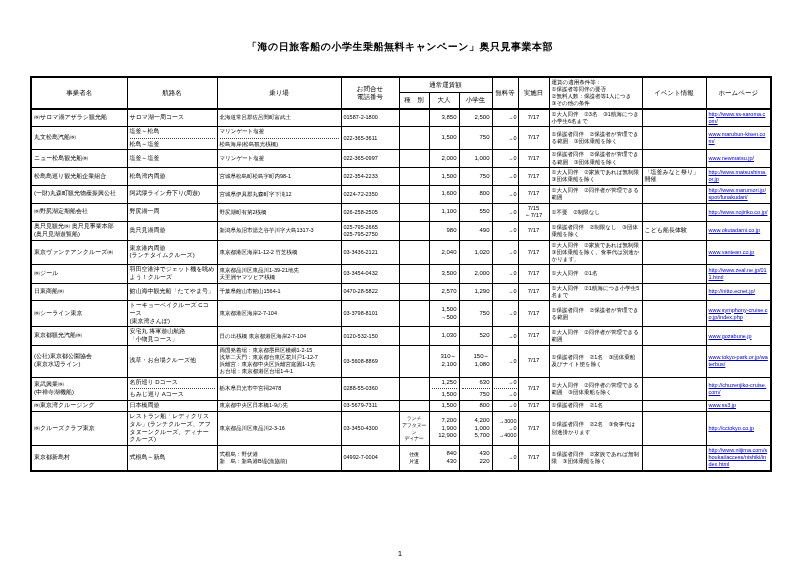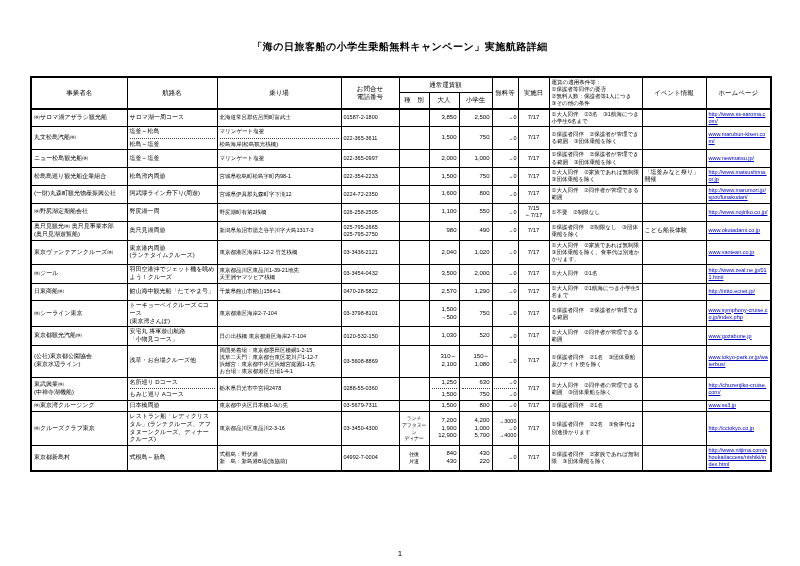--- a/index.html
+++ b/index.html
@@ -30,21 +30,21 @@
   .c-pier,.c-cond { font-size:5.5px; }
   .c-homepage { font-size:5.5px; word-break:break-all; }
   .c-homepage a { color:#0000bb; text-decoration:underline; }
   .dot { border-top:1px dotted #444; margin-top:2px; padding-top:2px; }
   td div { min-height:7px; }
   .pageno { position:absolute; bottom:8px; left:0; width:800px; text-align:center; font-size:8px; }
 </style>
 </head>
 <body>
 
-<div class="title">「海の日旅客船の小学生乗船無料キャンペーン」実施航路詳細</div>
+<div class="title">「海の日旅客船の小学生乗船無料キャンペーン」奥只見事業本部</div>
 
 <table class="main">
   <colgroup>
     <col style="width:96px">
       <col style="width:90px">
       <col style="width:124px">
     <col style="width:58px">
       <col style="width:30px">
       <col style="width:30px">
     <col style="width:33px">

